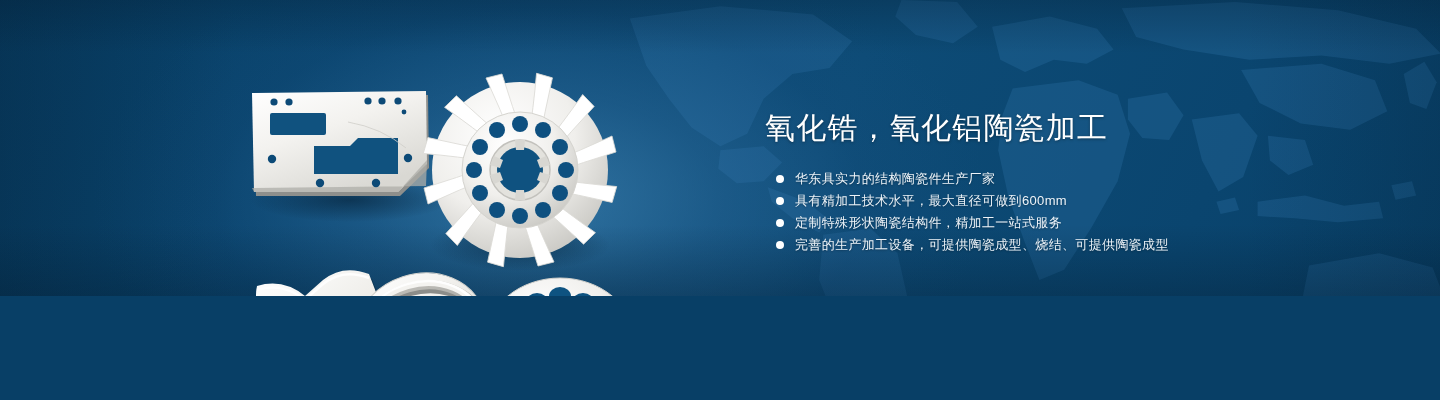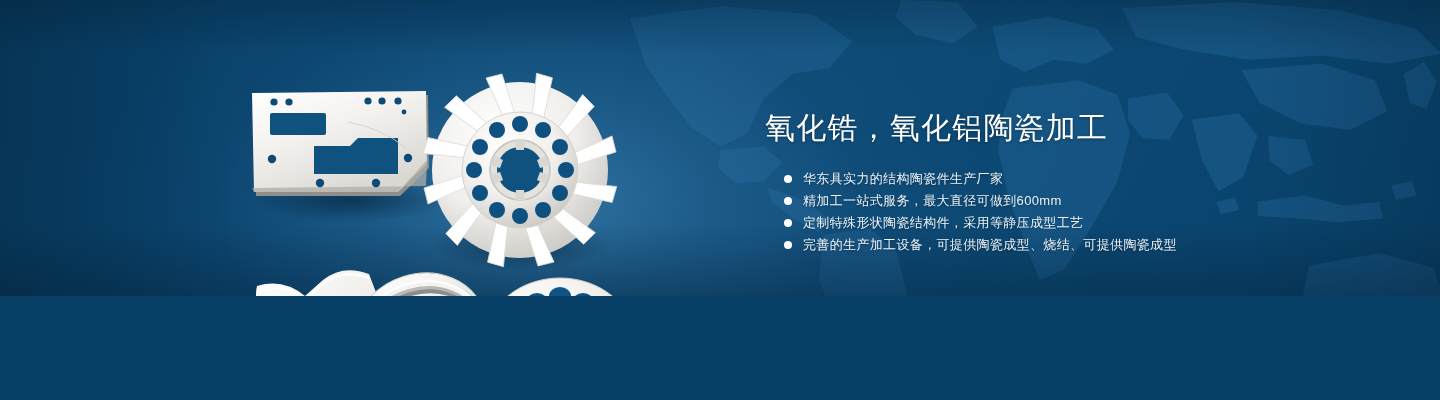--- a/index.html
+++ b/index.html
@@ -57,21 +57,21 @@
     font-size: 30px;
     font-weight: 500;
     letter-spacing: 1.2px;
     line-height: 40px;
     margin: 0 0 20px 0;
     white-space: nowrap;
     text-shadow: 0 1px 3px rgba(0,0,0,0.35);
   }
   .bullets {
     list-style: none;
-    margin: 16px;
+    margin: 8px;
     padding: 0;
   }
   .bullet-row {
     display: flex;
     align-items: center;
     height: 22px;
     margin-bottom: 0px;
   }
   .bullet-dot {
     width: 8px;
@@ -343,25 +343,25 @@
   <div class="copy">
     <h1 class="headline">氧化锆，氧化铝陶瓷加工</h1>
 
     <ul class="bullets">
       <li class="bullet-row">
         <span class="bullet-dot"></span>
         <span class="bullet-text">华东具实力的结构陶瓷件生产厂家</span>
       </li>
       <li class="bullet-row">
         <span class="bullet-dot"></span>
-        <span class="bullet-text">精加工一站式服务，最大直径可做到600mm</span>
+        <span class="bullet-text">具有精加工技术水平，最大直径可做到600mm</span>
       </li>
       <li class="bullet-row">
         <span class="bullet-dot"></span>
-        <span class="bullet-text">定制特殊形状陶瓷结构件，采用等静压成型工艺</span>
+        <span class="bullet-text">定制特殊形状陶瓷结构件，精加工一站式服务</span>
       </li>
       <li class="bullet-row">
         <span class="bullet-dot"></span>
         <span class="bullet-text">完善的生产加工设备，可提供陶瓷成型、烧结、可提供陶瓷成型</span>
       </li>
     </ul>
   </div>
 
 </div>
 

